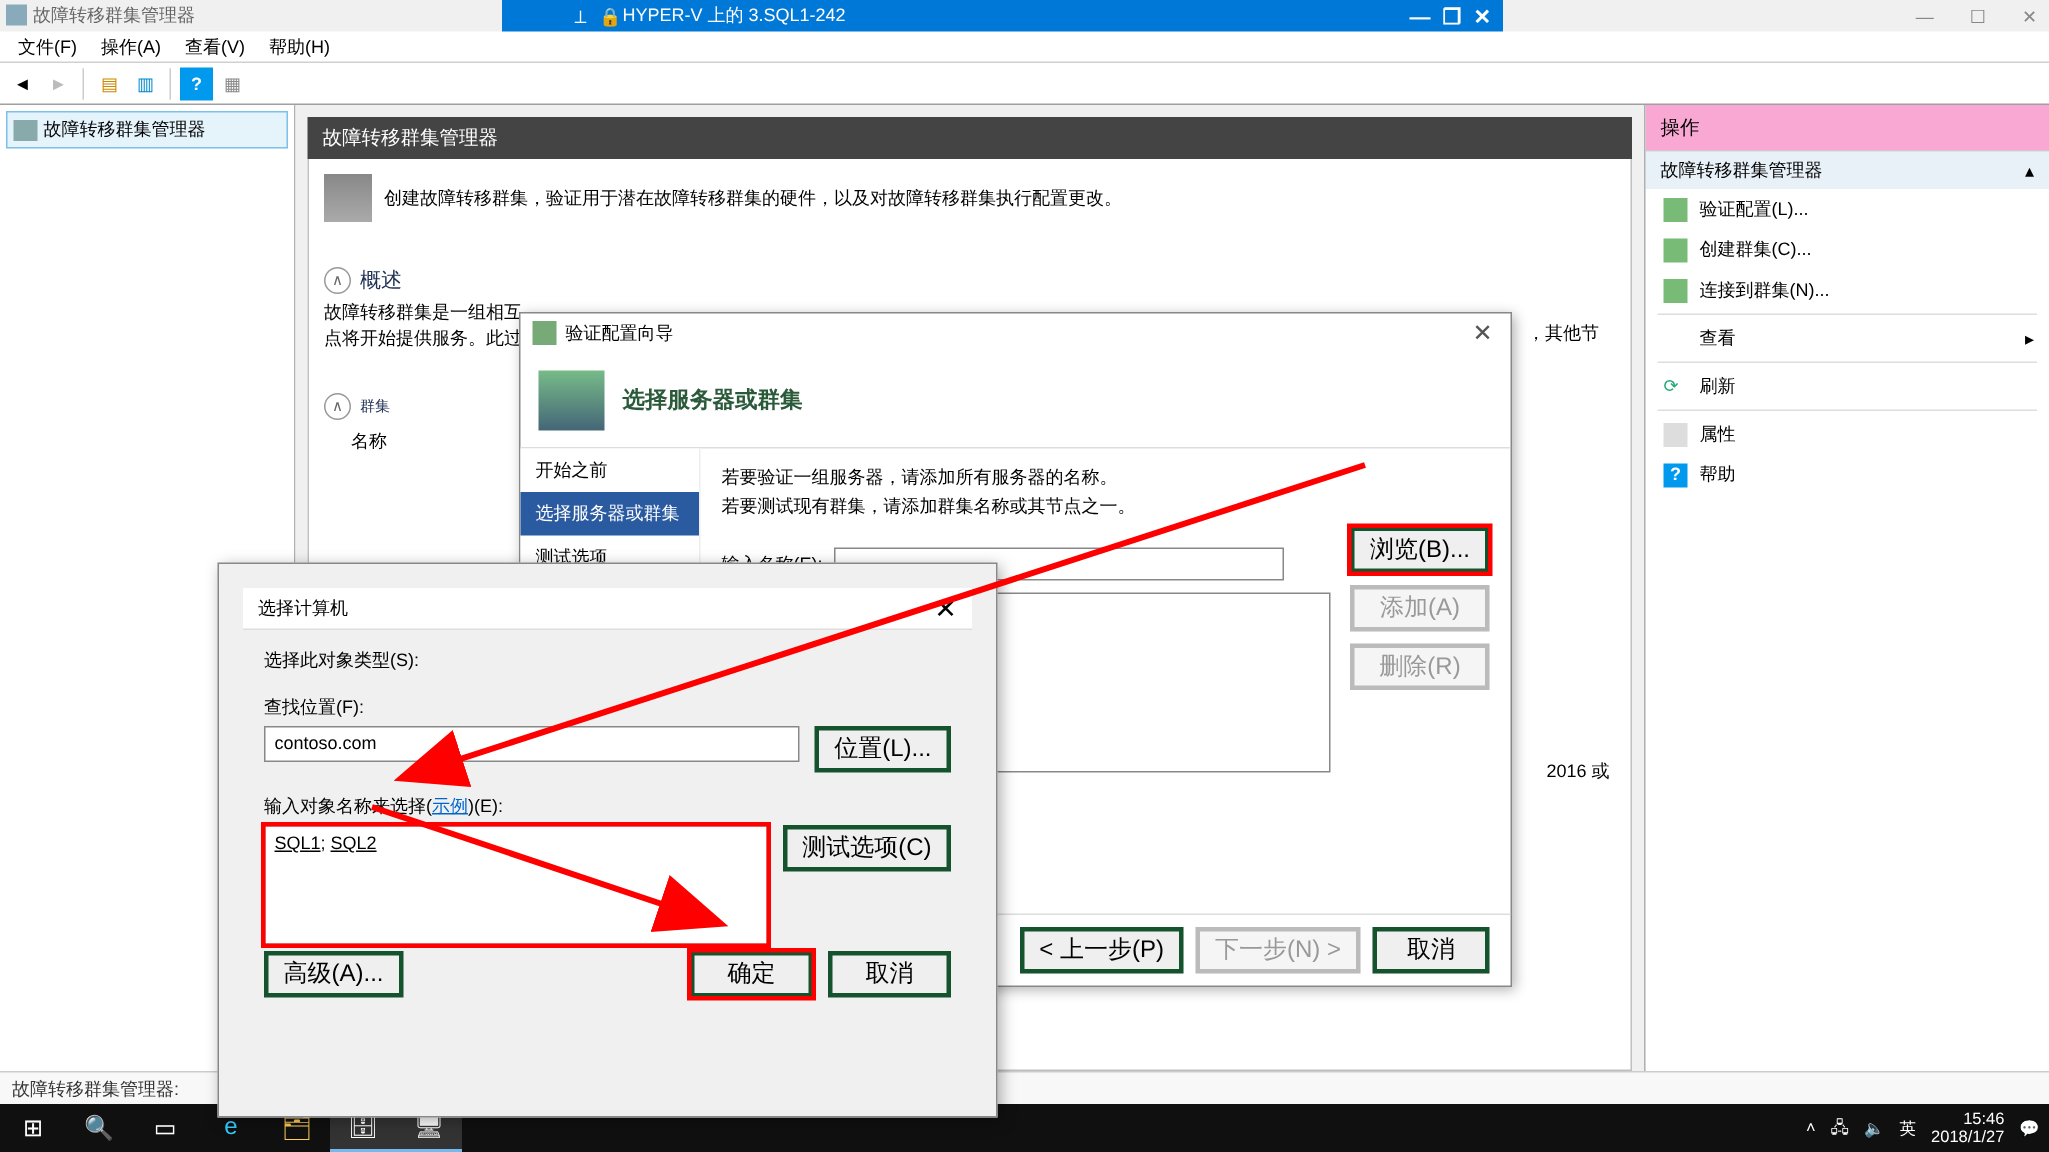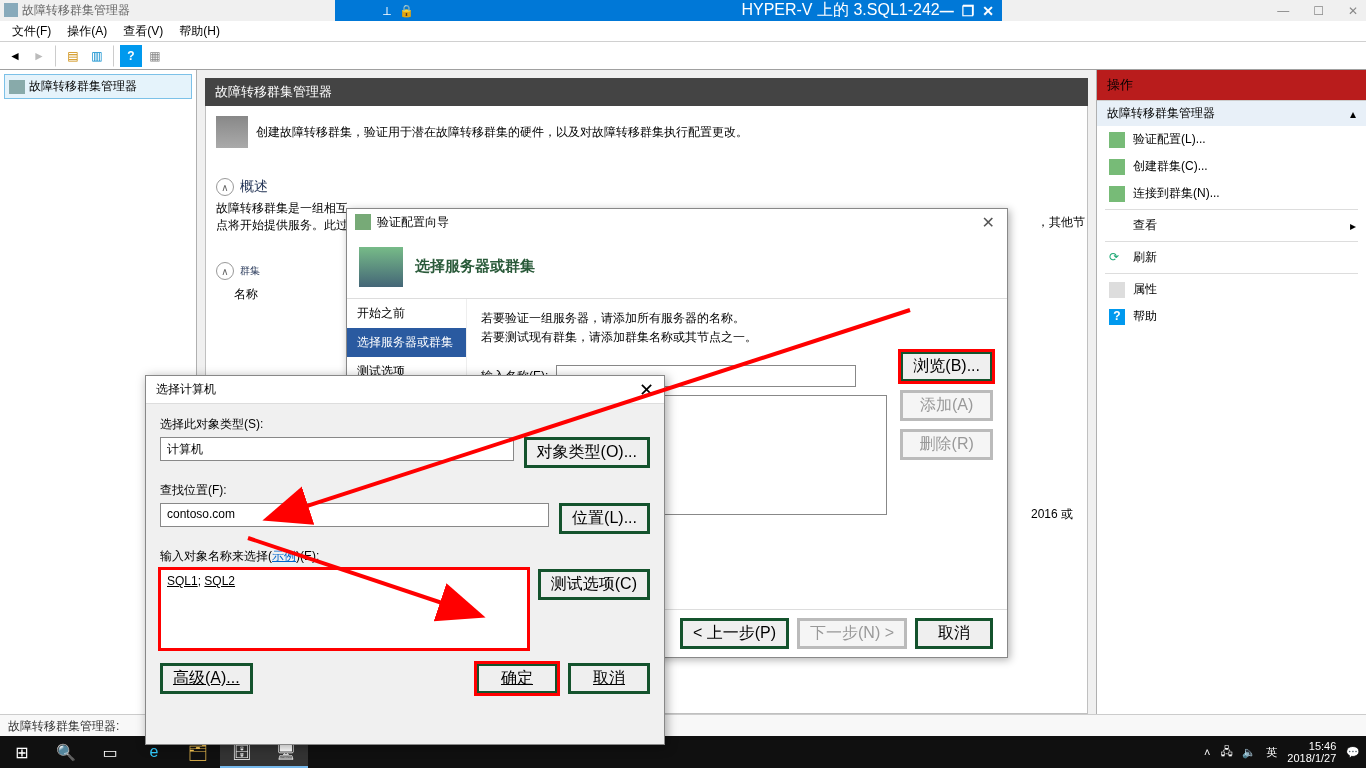--- a/index.html
+++ b/index.html
@@ -3,41 +3,41 @@
 <meta charset="utf-8">
 <style>
 * { box-sizing: border-box; margin: 0; padding: 0; }
 html, body { width: 1366px; height: 768px; overflow: hidden; font-family: "Microsoft YaHei", Tahoma, sans-serif; font-size: 12px; background: #fff; }
 .vm-titlebar { height: 21px; background: linear-gradient(to right, #f0f0f0 0, #f0f0f0 335px, #0078d7 335px, #0078d7 1002px, #f0f0f0 1002px); display: flex; align-items: center; color: #666; position: relative; }
 .vm-titlebar .left-title { padding-left: 22px; position: relative; }
 .vm-titlebar .left-title::before { content: ""; position: absolute; left: 4px; top: 1px; width: 14px; height: 14px; background: #8ab; }
 .vm-titlebar .blue-center { position: absolute; left: 335px; width: 667px; display: flex; align-items: center; color: #fff; height: 21px; }
 .vm-titlebar .blue-center .vm-icons { display: flex; gap: 4px; padding-left: 44px; }
 .vm-titlebar .blue-center .vm-icons span { width: 16px; height: 16px; display: inline-flex; align-items: center; justify-content: center; color: #fff; font-size: 12px; }
-.vm-titlebar .blue-center .vm-title { flex: 1; text-align: right; font-size: 16px; }
+.vm-titlebar .blue-center .vm-title { flex: 1; text-align: left; font-size: 12px; }
 .vm-titlebar .blue-center .vm-winbtns { display: flex; gap: 8px; padding-right: 8px; }
 .vm-titlebar .blue-center .vm-winbtns span { color: #fff; font-size: 14px; font-weight: bold; }
 .vm-titlebar .host-winbtns { position: absolute; right: 8px; display: flex; gap: 24px; color: #888; font-size: 12px; }
 .menubar { height: 21px; border-bottom: 1px solid #d0d0d0; display: flex; align-items: center; padding-left: 6px; gap: 4px; background: #fff; }
 .menubar span { padding: 2px 6px; }
 .toolbar { height: 28px; border-bottom: 1px solid #a0a0a0; display: flex; align-items: center; background: #fff; padding-left: 4px; gap: 2px; }
 .toolbar .tb-btn { width: 22px; height: 22px; display: inline-flex; align-items: center; justify-content: center; border: 1px solid transparent; }
 .toolbar .tb-btn.sep { border-left: 1px solid #ccc; width: 1px; margin: 0 3px; }
 .main-layout { display: flex; height: 644px; position: relative; }
 .tree-pane { width: 197px; border-right: 1px solid #b0b0b0; background: #fff; padding: 4px; }
 .tree-item { display: flex; align-items: center; gap: 4px; padding: 3px 4px; background: #e5f3fb; border: 1px solid #7cc1e8; }
 .tree-item .ticon { width: 16px; height: 14px; background: #8aa; }
 .content-pane { width: 900px; border-right: 1px solid #b0b0b0; background: #f0f0f0; padding: 8px; position: relative; }
 .content-header { height: 28px; background: #444; color: #fff; display: flex; align-items: center; padding: 0 10px; font-size: 13px; }
 .content-body { background: #fff; border: 1px solid #c0c0c0; border-top: none; height: 608px; padding: 10px; position: relative; }
 .intro-row { display: flex; align-items: center; gap: 8px; }
 .intro-icon { width: 32px; height: 32px; background: linear-gradient(#888,#aaa); display: inline-block; }
 .section-chevron { width: 18px; height: 18px; border: 1px solid #999; border-radius: 50%; display: inline-flex; align-items: center; justify-content: center; color: #666; margin-right: 6px; font-size: 10px; }
 .actions-pane { flex: 1; background: #fff; }
-.actions-pane .ap-header { background: #b91c1c; border-bottom: 1px solid #ccc; padding: 6px 10px; font-size: 13px; }
+.actions-pane .ap-header { background: #f9a8d4; border-bottom: 1px solid #ccc; padding: 6px 10px; font-size: 13px; }
 .actions-pane .ap-section-title { background: #e8f0f8; padding: 4px 10px; display: flex; justify-content: space-between; align-items: center; }
 .actions-pane .ap-item { padding: 5px 10px 5px 12px; display: flex; align-items: center; gap: 8px; }
 .actions-pane .ap-item .ai-icon { width: 16px; height: 16px; display: inline-block; }
 .actions-pane .ap-divider { height: 1px; background: #ddd; margin: 2px 8px; }
 .status-bar { height: 22px; border-top: 1px solid #ccc; padding: 3px 8px; color: #333; background: #f8f8f8; }
 .taskbar { height: 32px; background: #101010; display: flex; align-items: center; color: #fff; position: relative; }
 .taskbar .tb-icon { width: 44px; height: 32px; display: inline-flex; align-items: center; justify-content: center; color: #fff; font-size: 16px; }
 .taskbar .tb-icon.active { background: #333; border-bottom: 2px solid #76b9ed; }
 .taskbar .tray { position: absolute; right: 6px; display: flex; align-items: center; gap: 10px; font-size: 11px; }
 .taskbar .tray .clock { text-align: right; line-height: 1.1; }
@@ -57,31 +57,31 @@
 .wizard-right .desc { line-height: 1.6; }
 .wizard-right .field-row { margin-top: 18px; display: flex; align-items: center; gap: 8px; }
 .wizard-right .txtbox { height: 22px; border: 1px solid #888; width: 300px; background: #fff; }
 .wizard-right .listbox { margin-top: 8px; width: 300px; height: 120px; border: 1px solid #888; background: #fff; }
 .wizard-right .side-btns { position: absolute; right: 14px; top: 52px; display: flex; flex-direction: column; gap: 8px; }
 .btn { min-width: 78px; min-height: 24px; border: 3px solid #14532d; background: #efefef; display: inline-flex; align-items: center; justify-content: center; padding: 2px 10px; font-family: inherit; font-size: 16px; }
 .btn.disabled { color: #999; border-color: #bbb; background: #f5f5f5; }
 .btn-highlight { outline: 3px solid #f00; outline-offset: -1px; }
 .wizard-footer { height: 48px; border-top: 1px solid #ddd; display: flex; align-items: center; justify-content: flex-end; gap: 8px; padding: 0 14px; }
 
-.seldialog { position: absolute; left: 145px; top: 305px; width: 520px; height: 370px; background: #f0f0f0; border: 1px solid #888; box-shadow: 2px 2px 10px rgba(0,0,0,.35); z-index: 30; padding: 0; }
+.seldialog { position: absolute; left: 145px; top: 305px; width: 520px; height: 370px; background: #f0f0f0; border: 1px solid #888; box-shadow: 2px 2px 10px rgba(0,0,0,.35); z-index: 30; padding: 16px; }
 .seldialog .sd-title { height: 28px; display: flex; align-items: center; padding: 0 10px; background: #fff; border-bottom: 1px solid #ddd; }
 .seldialog .sd-title .sd-close { margin-left: auto; font-size: 18px; }
 .seldialog .sd-body { padding: 12px 14px; }
 .seldialog .sd-label { margin-bottom: 4px; }
 .seldialog .sd-row { display: flex; gap: 10px; align-items: flex-start; }
 .seldialog .sd-text { flex: 1; height: 24px; border: 1px solid #888; background: #fff; padding: 3px 6px; }
 .seldialog .sd-multi { flex: 1; height: 80px; border: 1px solid #888; background: #fff; padding: 4px 6px; }
 .seldialog .sd-multi .names { display: inline; }
 .seldialog .sd-multi .names span { text-decoration: underline; }
-.seldialog .sd-btns-bottom { display: flex; gap: 10px; margin-top: 14px; text-decoration: underline; }
+.seldialog .sd-btns-bottom { display: flex; gap: 10px; margin-top: 4px; }
 .link { color: #0066cc; text-decoration: underline; }
 
 .arrows-layer { position: absolute; inset: 0; z-index: 40; pointer-events: none; }
 </style>
 </head>
 <body>
 
 <div class="vm-titlebar">
   <span class="left-title">故障转移群集管理器</span>
   <div class="blue-center">
@@ -144,21 +144,21 @@
         <div style="margin-top:4px;white-space:pre-line">故障转移群集是一组相互
 点将开始提供服务。此过</div>
       </div>
       <div style="margin-top:28px;">
         <div style="display:flex;align-items:center;">
           <span class="section-chevron">∧</span>
           <span style="font-size:10px;color:#235">群集</span>
         </div>
         <div style="margin-top:6px;padding-left:18px">名称</div>
       </div>
-      <div style="position:absolute;right:2px;top:108px">，其他节</div>
+      <div style="position:absolute;right:21px;top:108px">，其他节</div>
       <div style="position:absolute;right:14px;top:400px">2016 或</div>
       <div style="position:absolute;left:18px;bottom:20px;display:flex;flex-direction:column;gap:6px">
         <div style="display:flex;align-items:center;gap:6px">
             <span style="color:#3a7">🌐</span>
             <a class="link">Web 上的故障转移群集主题</a>
           </div>
         <div style="display:flex;align-items:center;gap:6px">
             <span style="color:#3a7">🌐</span>
             <a class="link">Web 上的故障转移群集社区</a>
           </div>
@@ -246,24 +246,20 @@
     </div>
   </div>
 
   <div class="seldialog">
     <div class="sd-title">
       <span>选择计算机</span>
       <span class="sd-close">✕</span>
     </div>
     <div class="sd-body">
       <div class="sd-label">选择此对象类型(S):</div>
-      <div class="sd-row">
-        <div class="sd-text"><span>计算机</span></div>
-        <button class="btn">对象类型(O)...</button>
-      </div>
       <div class="sd-label" style="margin-top:14px">查找位置(F):</div>
       <div class="sd-row">
         <div class="sd-text"><span>contoso.com</span></div>
         <button class="btn">位置(L)...</button>
       </div>
       <div class="sd-label" style="margin-top:14px">
         <span>输入对象名称来选择(</span><a class="link">示例</a><span>)(E):</span>
       </div>
       <div class="sd-row">
         <div class="sd-multi" style="outline:3px solid #f00;outline-offset:-1px;height:80px">

